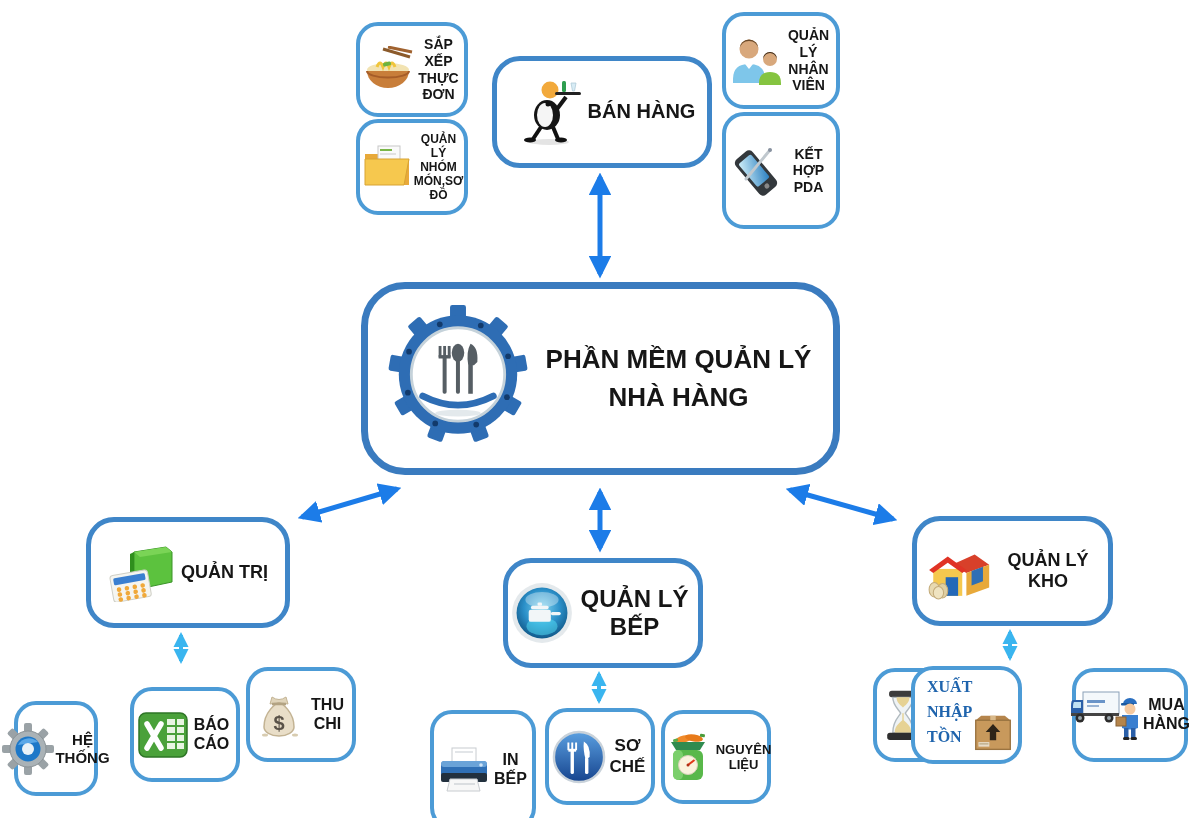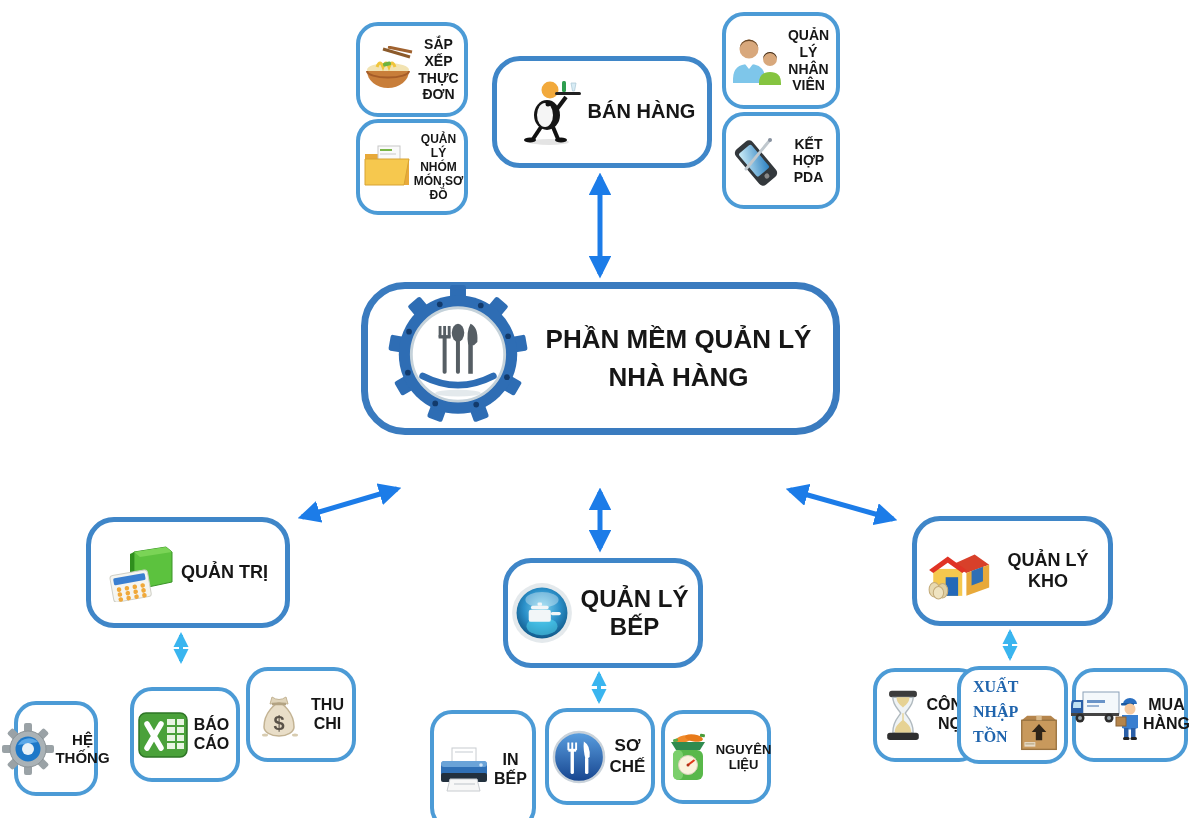--- a/index.html
+++ b/index.html
@@ -102,21 +102,21 @@
         <path d="M16,28 l4,5 4,-5 z" fill="#fff"></path>
         <circle cx="41" cy="23" r="7" fill="#d8a87c"></circle>
         <path d="M34,23 a7,7 0 0 1 14,0 q-2,-6 -7,-6 t-7,6 z" fill="#3a2a1a"></path>
         <path d="M30,47 q0,-11 11,-11 t11,11 v2 h-22 z" fill="#85c440"></path>
       </svg>
     </span>
     <span class="lbl" style="font-size:14px;">QUẢN LÝ
 NHÂN VIÊN</span>
   </div>
 
-  <div class="node" style="left:722px;top:112px;width:118px;height:97px;">
+  <div class="node" style="left:722px;top:112px;width:118px;height:117px;">
     <span class="ic">
       <svg width="54" height="54" viewBox="0 0 54 54">
         <defs>
           <linearGradient id="pg" x1="0" y1="0" x2="1" y2="1">
             <stop offset="0" stop-color="#cfeef8"></stop>
               <stop offset="1" stop-color="#2a7fc0"></stop>
           </linearGradient>
         </defs>
         <g transform="rotate(-40 27 29)">
           <rect x="16" y="6" width="22" height="46" rx="5" fill="#33383c"></rect>
@@ -124,21 +124,21 @@
           <circle cx="27" cy="46" r="2.5" fill="#888"></circle>
         </g>
         <line x1="41" y1="6" x2="17" y2="35" stroke="#c0c8ce" stroke-width="3" stroke-linecap="round"></line>
         <circle cx="41" cy="6" r="2" fill="#8892a0"></circle>
       </svg>
     </span>
     <span class="lbl" style="font-size:14px;">KẾT HỢP
 PDA</span>
   </div>
 
-  <div class="node root" style="left:361px;top:282px;width:479px;height:153px;">
+  <div class="node root" style="left:361px;top:282px;width:479px;height:193px;">
     <span class="ic">
       <svg width="148" height="158" viewBox="0 0 130 138">
         <g fill="#2e6db4">
           <rect x="58" y="4" width="14" height="14" rx="2"></rect>
           <rect x="58" y="4" width="14" height="14" rx="2" transform="rotate(40 65 65)"></rect>
           <rect x="58" y="4" width="14" height="14" rx="2" transform="rotate(80 65 65)"></rect>
           <rect x="58" y="4" width="14" height="14" rx="2" transform="rotate(120 65 65)"></rect>
           <rect x="58" y="4" width="14" height="14" rx="2" transform="rotate(160 65 65)"></rect>
           <rect x="58" y="4" width="14" height="14" rx="2" transform="rotate(200 65 65)"></rect>
           <rect x="58" y="4" width="14" height="14" rx="2" transform="rotate(240 65 65)"></rect>
@@ -366,21 +366,21 @@
         <path d="M12,9 h22 c0,9 -6.5,13 -8.5,17 c2,4 8.5,8 8.5,21 h-22 c0,-13 6.5,-17 8.5,-21 c-2,-4 -8.5,-8 -8.5,-17 z" fill="#eef3f5" stroke="#aab4ba" stroke-width="1.5" opacity="0.92"></path>
         <path d="M16,9 h14 c0,6 -5,9 -7,11 c-2,-2 -7,-5 -7,-11 z" fill="#e6d294"></path>
         <line x1="23" y1="26" x2="23" y2="44" stroke="#e6d294" stroke-width="1.5"></line>
         <path d="M14,47 c0,-8 7,-12 9,-14 c2,2 9,6 9,14 z" fill="#e6d294"></path>
         <rect x="6" y="47" width="34" height="8" rx="3" fill="#2e2e2e"></rect>
       </svg>
     </span>
     <span class="lbl" style="font-size:16px;">CÔNG NỢ</span>
   </div>
 
-  <div class="node leaf-serif pos-rel" style="left:957px;top:666px;width:111px;height:98px;">
+  <div class="node leaf-serif pos-rel" style="left:911px;top:666px;width:111px;height:98px;">
     <span class="lbl abs-lbl" style="font-size:16px;">XUẤT
 NHẬP
 TỒN</span>
     <span class="ic abs-ic">
       <svg width="42" height="40" viewBox="0 0 46 44">
         <path d="M4,8 l6,-5 h26 l6,5 z" fill="#b5854c"></path>
         <rect x="4" y="8" width="38" height="32" fill="#c8995c" stroke="#9a7340" stroke-width="1.5"></rect>
         <rect x="20" y="3" width="6" height="5" fill="#d9b98a"></rect>
         <path d="M23,12 l8,9 h-4.5 v9 h-7 v-9 h-4.5 z" fill="#2e2418"></path>
         <rect x="7" y="32" width="12" height="5" fill="#e8dcc8"></rect>

